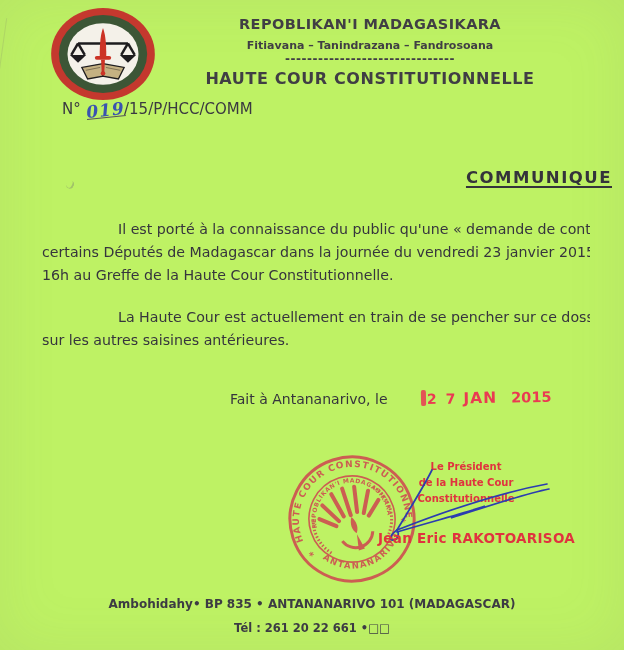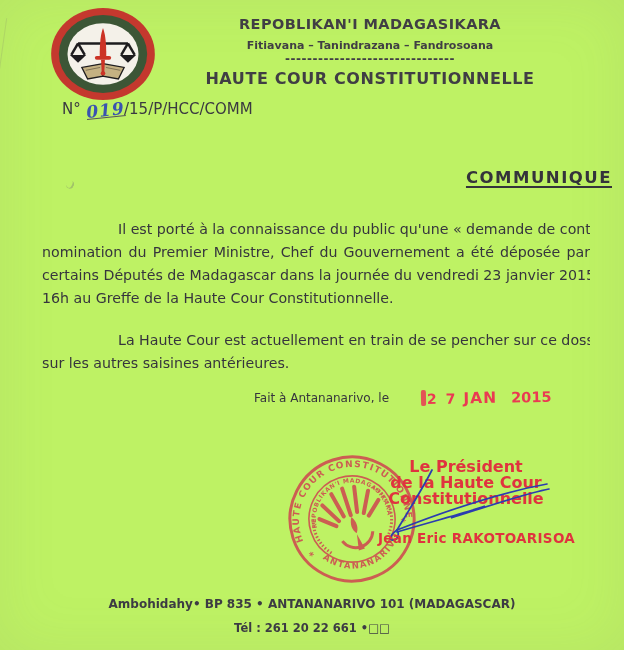--- a/index.html
+++ b/index.html
@@ -55,40 +55,40 @@
   }
 
   
   .body-block{position:absolute;left:42px;top:218px;width:548px;font-size:14.2px;color:#36353d;}
   .line{height:23px;line-height:23px;overflow:hidden;text-align:justify;text-align-last:justify;white-space:nowrap;}
   .line.first{padding-left:76px;}
   .line.last{text-align-last:left;}
   .para2{margin-top:19px;}
 
   
-  .fait{position:absolute;left:254px;top:391px;font-size:12px;color:#36353d;}
+  .fait{position:absolute;left:230px;top:391px;font-size:14px;color:#36353d;}
   .datestamp{
     position:absolute;left:421px;top:388px;color:#ea3a52;
     font-weight:bold;transform:rotate(-1deg);white-space:nowrap;
   }
   .datestamp .artifact{
     display:inline-block;width:5px;height:16px;background:#ea3a52;
     border-radius:2px;margin-right:1px;opacity:0.85;vertical-align:-2px;
   }
   .datestamp .day{font-size:14px;letter-spacing:2px;}
   .datestamp .mon{font-size:15.5px;margin-left:6px;letter-spacing:1px;}
   .datestamp .yr{font-size:14.5px;margin-left:14px;}
 
   
   .seal{position:absolute;left:281px;top:446px;width:142px;height:146px;opacity:0.85;}
 
   
   .president{
     position:absolute;left:380px;top:459px;width:172px;text-align:center;
-    color:#e0333f;font-weight:bold;font-size:16px;line-height:16px;
+    color:#e0333f;font-weight:bold;font-size:10px;line-height:16px;
   }
   .sig-name{
     position:absolute;left:378px;top:530px;
     color:#e0333f;font-weight:bold;font-size:13.5px;letter-spacing:0.3px;
   }
   .signature{position:absolute;left:333px;top:462px;width:230px;height:92px;}
 
   
   .footer{
     position:absolute;left:0;top:597px;width:100%;text-align:center;
@@ -145,21 +145,20 @@
   <div class="ref">
     <span>N°</span>
     <span class="hand">019</span><span>/15/P/HCC/COMM</span>
   </div>
 
   <div class="title">COMMUNIQUE</div>
 
   <div class="body-block">
     <div class="para1">
       <div class="line first">Il est porté à la connaissance du public qu'une « demande de contrôle</div>
-      <div class="line">nomination du Premier Ministre, Chef du Gouvernement a été déposée par</div>
       <div class="line">certains Députés de Madagascar dans la journée du vendredi 23 janvier 2015 à</div>
       <div class="line last">16h au Greffe de la Haute Cour Constitutionnelle.</div>
     </div>
     <div class="para2">
       <div class="line first">La Haute Cour  est actuellement en train de se pencher sur ce dossier et</div>
       <div class="line last">sur les autres saisines antérieures.</div>
     </div>
   </div>
 
   <div class="fait">Fait à Antananarivo, le</div>

